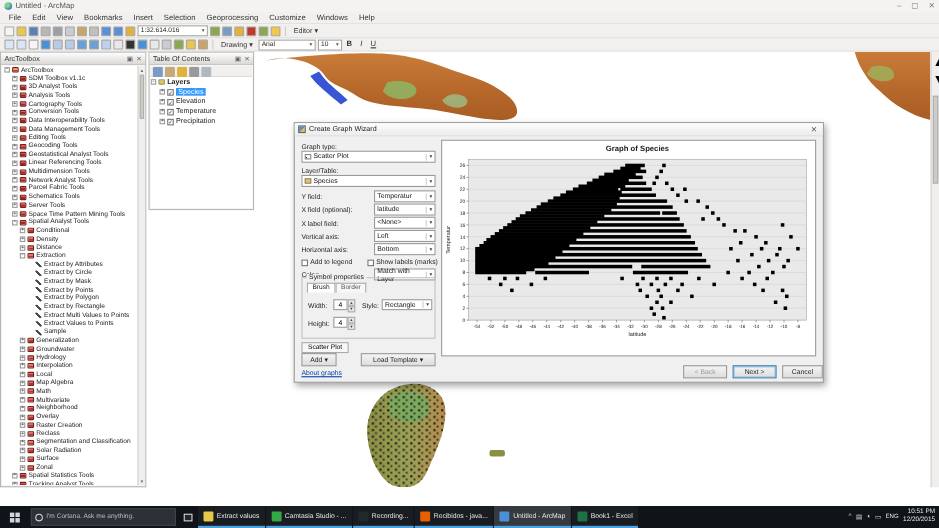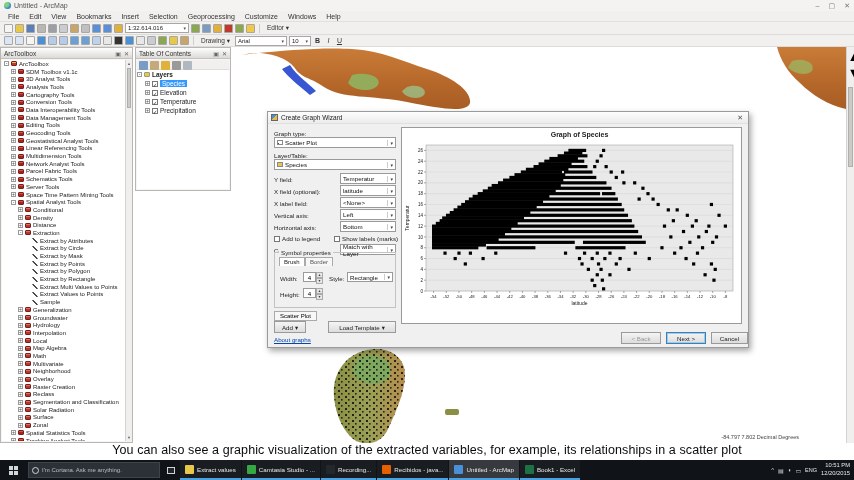--- a/index.html
+++ b/index.html
@@ -863,24 +863,20 @@
           <rect x="191.12314049586774" y="155.9925925925926" width="3.2" height="3.2" fill="#000000"></rect>
           <rect x="200.00330578512396" y="159.23703703703706" width="3.2" height="3.2" fill="#000000"></rect>
         </svg>
     </div>
 
     <div class="dbtn disabled" style="left:353px;top:220px;width:40px">&lt; Back</div>
     <div class="dbtn primary" style="left:398px;top:220px;width:40px">Next &gt;</div>
     <div class="dbtn" style="left:443px;top:220px;width:37px">Cancel</div>
   </div>
 
-  <div id="caption-strip">
-    <span id="coords">-84.797  7.802 Decimal Degrees</span>
-    <div id="caption">You can also see a graphic visualization of the extracted variables, for example, its relationships in a scatter plot</div>
-  </div>
 
   <div id="taskbar">
     <div id="start-btn">
       <div class="winlogo">
           <div></div>
           <div></div>
           <div></div>
           <div></div>
         </div>
     </div>

